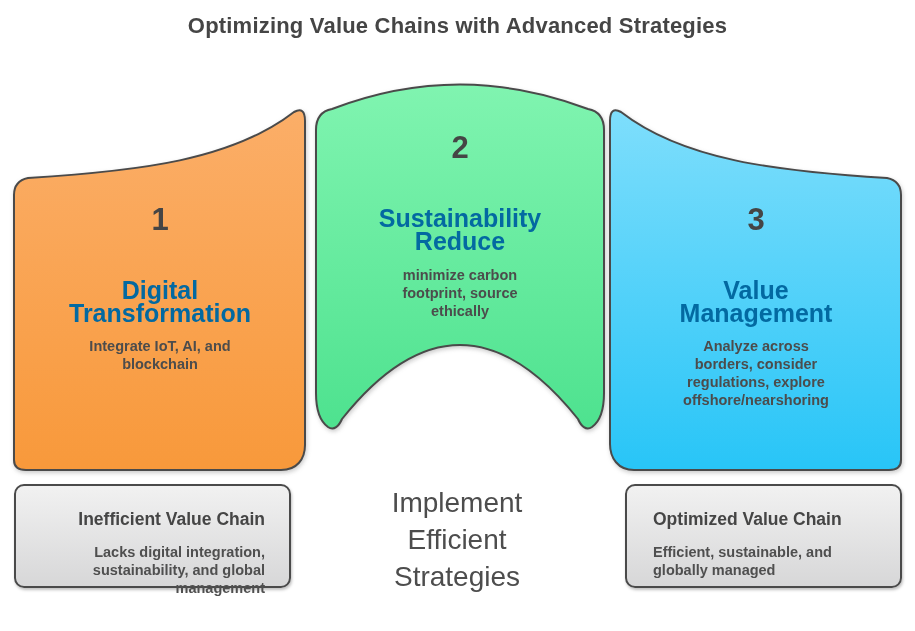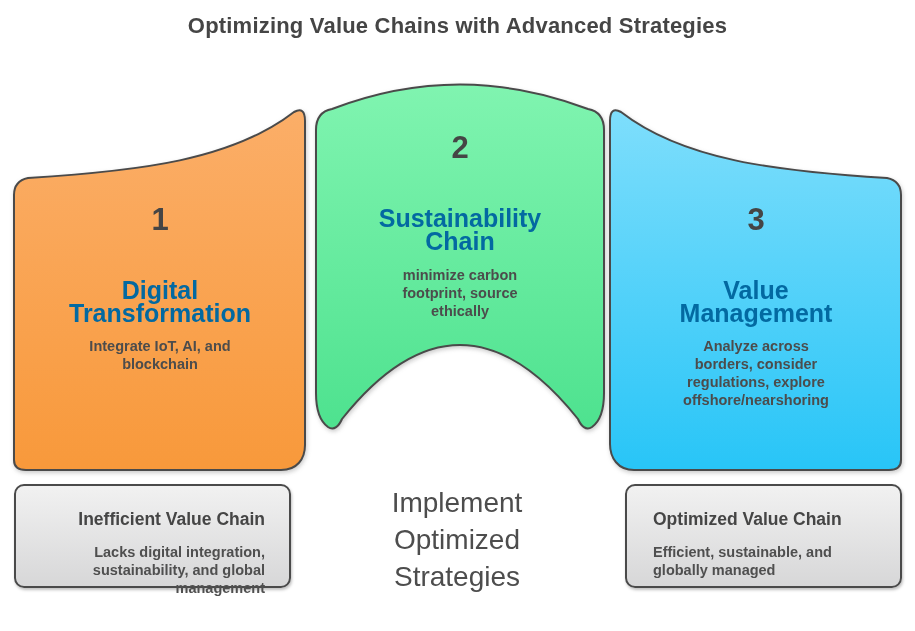--- a/index.html
+++ b/index.html
@@ -77,21 +77,21 @@
     <div>Transformation</div>
   </div>
   <div class="overlay stage-desc s1-desc">
     <div>Integrate IoT, AI, and</div>
     <div>blockchain</div>
   </div>
 
   <div class="overlay num s2-num">2</div>
   <div class="overlay stage-title s2-title">
     <div>Sustainability</div>
-    <div>Chain</div>
+    <div>Reduce</div>
   </div>
   <div class="overlay stage-desc s2-desc">
     <div>minimize carbon</div>
     <div>footprint, source</div>
     <div>ethically</div>
   </div>
 
   <div class="overlay num s3-num">3</div>
   <div class="overlay stage-title s3-title">
     <div>Value</div>
@@ -108,21 +108,21 @@
     <div class="box-title">Inefficient Value Chain</div>
     <div class="box-desc">
       <div>Lacks digital integration,</div>
       <div>sustainability, and global</div>
       <div>management</div>
     </div>
   </div>
 
   <div class="center-label">
     <div>Implement</div>
-    <div>Optimized</div>
+    <div>Efficient</div>
     <div>Strategies</div>
   </div>
 
   <div class="graybox graybox-right">
     <div class="box-title">Optimized Value Chain</div>
     <div class="box-desc">
       <div>Efficient, sustainable, and</div>
       <div>globally managed</div>
     </div>
   </div>

